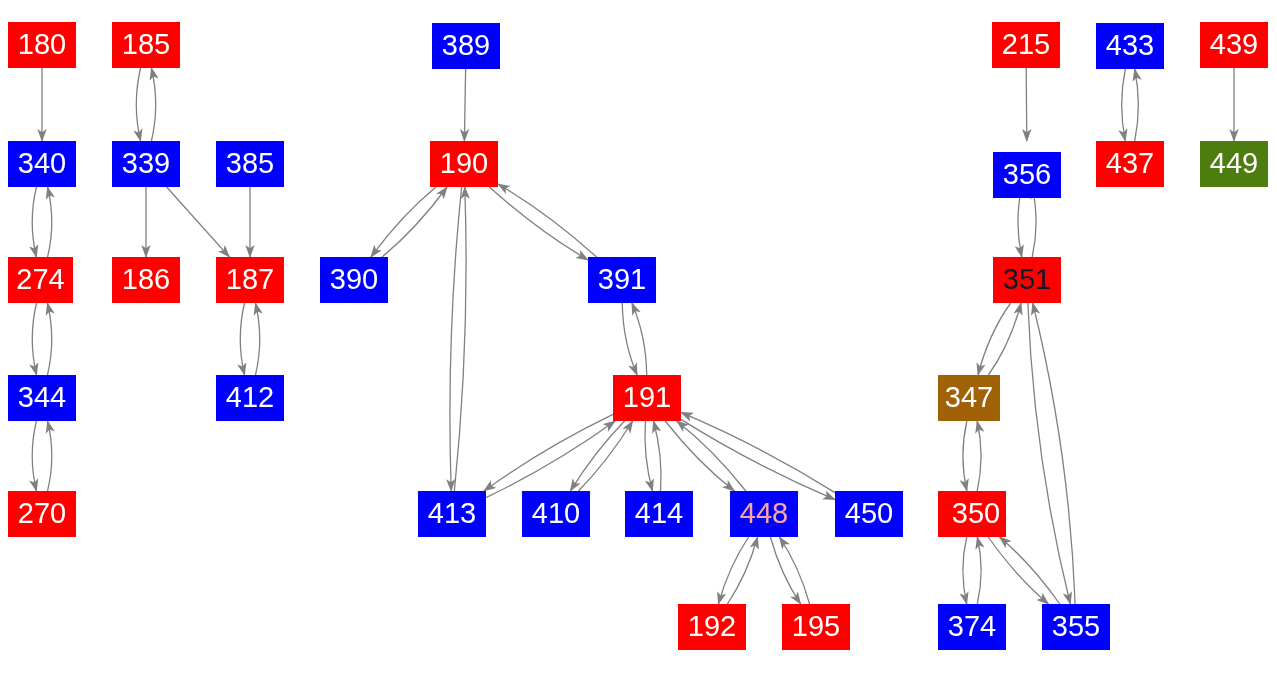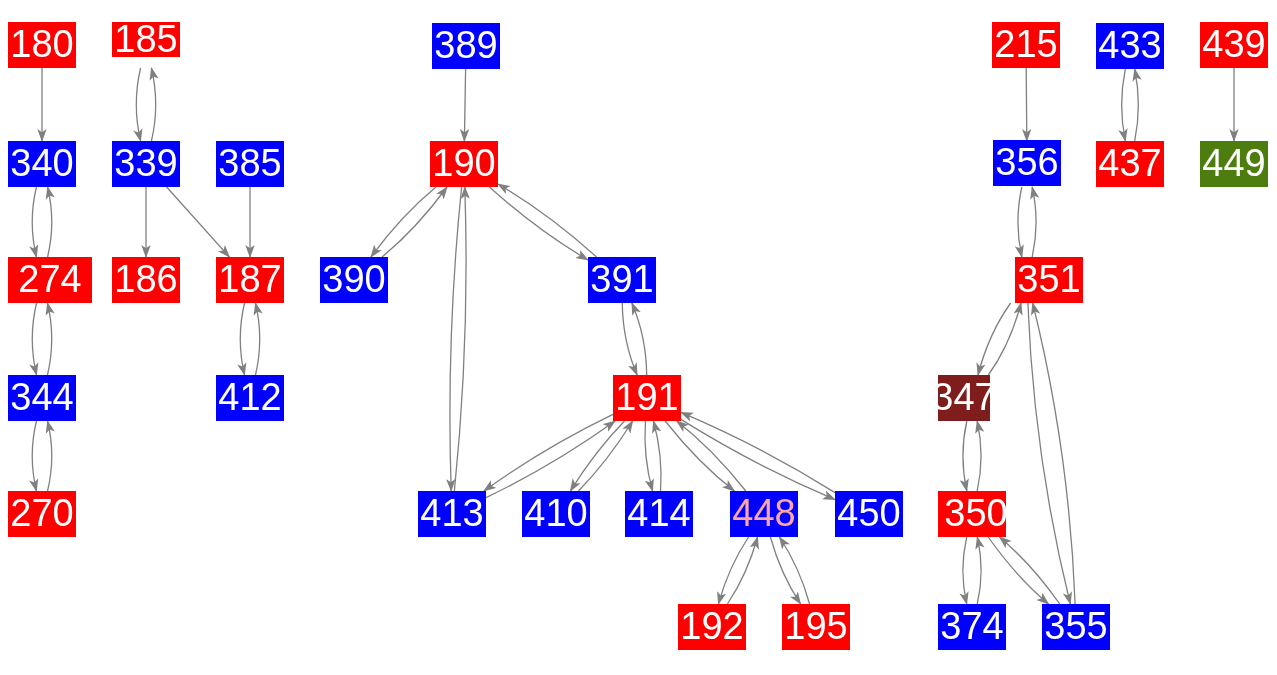--- a/index.html
+++ b/index.html
@@ -25,21 +25,21 @@
     height: 675px;
     pointer-events: none;
   }
   .graph-node {
     position: absolute;
     display: flex;
     align-items: center;
     justify-content: center;
     box-sizing: border-box;
     color: #ffffff;
-    font-size: 38px;
+    font-size: 29px;
     line-height: 1;
     letter-spacing: 0px;
     font-family: "Liberation Sans", sans-serif;
     user-select: none;
   }
   .graph-node.red   { background: #fe0000; }
   .graph-node.blue  { background: #0000fe; }
   .node-label {
     display: block;
     transform: translateY(-1px);
@@ -108,21 +108,21 @@
         <path d="M988.23,537.00 Q1016.64,577.27 1048.55,604.00" fill="none" stroke="#808080" stroke-width="1.3" marker-end="url(#arrowhead)"></path>
         <path d="M1059.77,604.00 Q1031.36,563.73 999.45,537.00" fill="none" stroke="#808080" stroke-width="1.3" marker-end="url(#arrowhead)"></path>
         <path d="M1027.87,303.00 Q1033.68,456.02 1070.31,604.00" fill="none" stroke="#808080" stroke-width="1.3" marker-end="url(#arrowhead)"></path>
         <path d="M1075.13,604.00 Q1069.32,450.98 1032.69,303.00" fill="none" stroke="#808080" stroke-width="1.3" marker-end="url(#arrowhead)"></path>
       </g>
   </svg>
   <div id="nodes-group">
       <div class="graph-node red" style="left: 8px; top: 22px; width: 68px; height: 46px; background: rgb(254, 0, 0); color: rgb(255, 255, 255);">
         <span class="node-label">180</span>
       </div>
-      <div class="graph-node red" style="left: 112px; top: 22px; width: 68px; height: 35px; background: rgb(254, 0, 0); color: rgb(255, 255, 255);">
+      <div class="graph-node red" style="left: 112px; top: 22px; width: 68px; height: 46px; background: rgb(254, 0, 0); color: rgb(255, 255, 255);">
         <span class="node-label">185</span>
       </div>
       <div class="graph-node blue" style="left: 432px; top: 23px; width: 68px; height: 46px; background: rgb(0, 0, 254); color: rgb(255, 255, 255);">
         <span class="node-label">389</span>
       </div>
       <div class="graph-node red" style="left: 992px; top: 22px; width: 68px; height: 46px; background: rgb(254, 0, 0); color: rgb(255, 255, 255);">
         <span class="node-label">215</span>
       </div>
       <div class="graph-node blue" style="left: 1096px; top: 23px; width: 68px; height: 46px; background: rgb(0, 0, 254); color: rgb(255, 255, 255);">
         <span class="node-label">433</span>
@@ -135,57 +135,57 @@
       </div>
       <div class="graph-node blue" style="left: 112px; top: 141px; width: 68px; height: 46px; background: rgb(0, 0, 254); color: rgb(255, 255, 255);">
         <span class="node-label">339</span>
       </div>
       <div class="graph-node blue" style="left: 216px; top: 141px; width: 68px; height: 46px; background: rgb(0, 0, 254); color: rgb(255, 255, 255);">
         <span class="node-label">385</span>
       </div>
       <div class="graph-node red" style="left: 430px; top: 141px; width: 68px; height: 46px; background: rgb(254, 0, 0); color: rgb(255, 255, 255);">
         <span class="node-label">190</span>
       </div>
-      <div class="graph-node blue" style="left: 993px; top: 140px; width: 68px; height: 46px; background: rgb(0, 0, 254); color: rgb(255, 255, 255);">
+      <div class="graph-node blue" style="left: 993px; top: 152px; width: 68px; height: 46px; background: rgb(0, 0, 254); color: rgb(255, 255, 255);">
         <span class="node-label">356</span>
       </div>
       <div class="graph-node red" style="left: 1096px; top: 141px; width: 68px; height: 46px; background: rgb(254, 0, 0); color: rgb(255, 255, 255);">
         <span class="node-label">437</span>
       </div>
       <div class="graph-node blue" style="left: 1200px; top: 141px; width: 68px; height: 46px; background: #4d7c0f; color: rgb(255, 255, 255);">
         <span class="node-label">449</span>
       </div>
-      <div class="graph-node red" style="left: 8px; top: 257px; width: 84px; height: 46px; background: rgb(254, 0, 0); color: rgb(255, 255, 255);">
+      <div class="graph-node red" style="left: 8px; top: 257px; width: 65px; height: 46px; background: rgb(254, 0, 0); color: rgb(255, 255, 255);">
         <span class="node-label">274</span>
       </div>
       <div class="graph-node red" style="left: 112px; top: 257px; width: 68px; height: 46px; background: rgb(254, 0, 0); color: rgb(255, 255, 255);">
         <span class="node-label">186</span>
       </div>
       <div class="graph-node red" style="left: 216px; top: 257px; width: 68px; height: 46px; background: rgb(254, 0, 0); color: rgb(255, 255, 255);">
         <span class="node-label">187</span>
       </div>
       <div class="graph-node blue" style="left: 320px; top: 257px; width: 68px; height: 46px; background: rgb(0, 0, 254); color: rgb(255, 255, 255);">
         <span class="node-label">390</span>
       </div>
       <div class="graph-node blue" style="left: 588px; top: 257px; width: 68px; height: 46px; background: rgb(0, 0, 254); color: rgb(255, 255, 255);">
         <span class="node-label">391</span>
       </div>
-      <div class="graph-node red" style="left: 993px; top: 257px; width: 68px; height: 46px; background: rgb(254, 0, 0); color: #ffffff; margin-left: 22px;">
+      <div class="graph-node red" style="left: 993px; top: 257px; width: 68px; height: 46px; background: rgb(254, 0, 0); color: #0f172a;">
         <span class="node-label">351</span>
       </div>
       <div class="graph-node blue" style="left: 8px; top: 375px; width: 68px; height: 46px; background: rgb(0, 0, 254); color: rgb(255, 255, 255);">
         <span class="node-label">344</span>
       </div>
       <div class="graph-node blue" style="left: 216px; top: 375px; width: 68px; height: 46px; background: rgb(0, 0, 254); color: rgb(255, 255, 255);">
         <span class="node-label">412</span>
       </div>
       <div class="graph-node red" style="left: 613px; top: 375px; width: 68px; height: 46px; background: rgb(254, 0, 0); color: rgb(255, 255, 255);">
         <span class="node-label">191</span>
       </div>
-      <div class="graph-node blue" style="left: 938px; top: 375px; width: 52px; height: 46px; background: #7f1d1d; color: rgb(255, 255, 255);">
+      <div class="graph-node blue" style="left: 938px; top: 375px; width: 62px; height: 46px; background: #a16207; color: rgb(255, 255, 255);">
         <span class="node-label">347</span>
       </div>
       <div class="graph-node red" style="left: 8px; top: 491px; width: 68px; height: 46px; background: rgb(254, 0, 0); color: rgb(255, 255, 255);">
         <span class="node-label">270</span>
       </div>
       <div class="graph-node blue" style="left: 418px; top: 491px; width: 68px; height: 46px; background: rgb(0, 0, 254); color: rgb(255, 255, 255);">
         <span class="node-label">413</span>
       </div>
       <div class="graph-node blue" style="left: 522px; top: 491px; width: 68px; height: 46px; background: rgb(0, 0, 254); color: rgb(255, 255, 255);">
         <span class="node-label">410</span>

